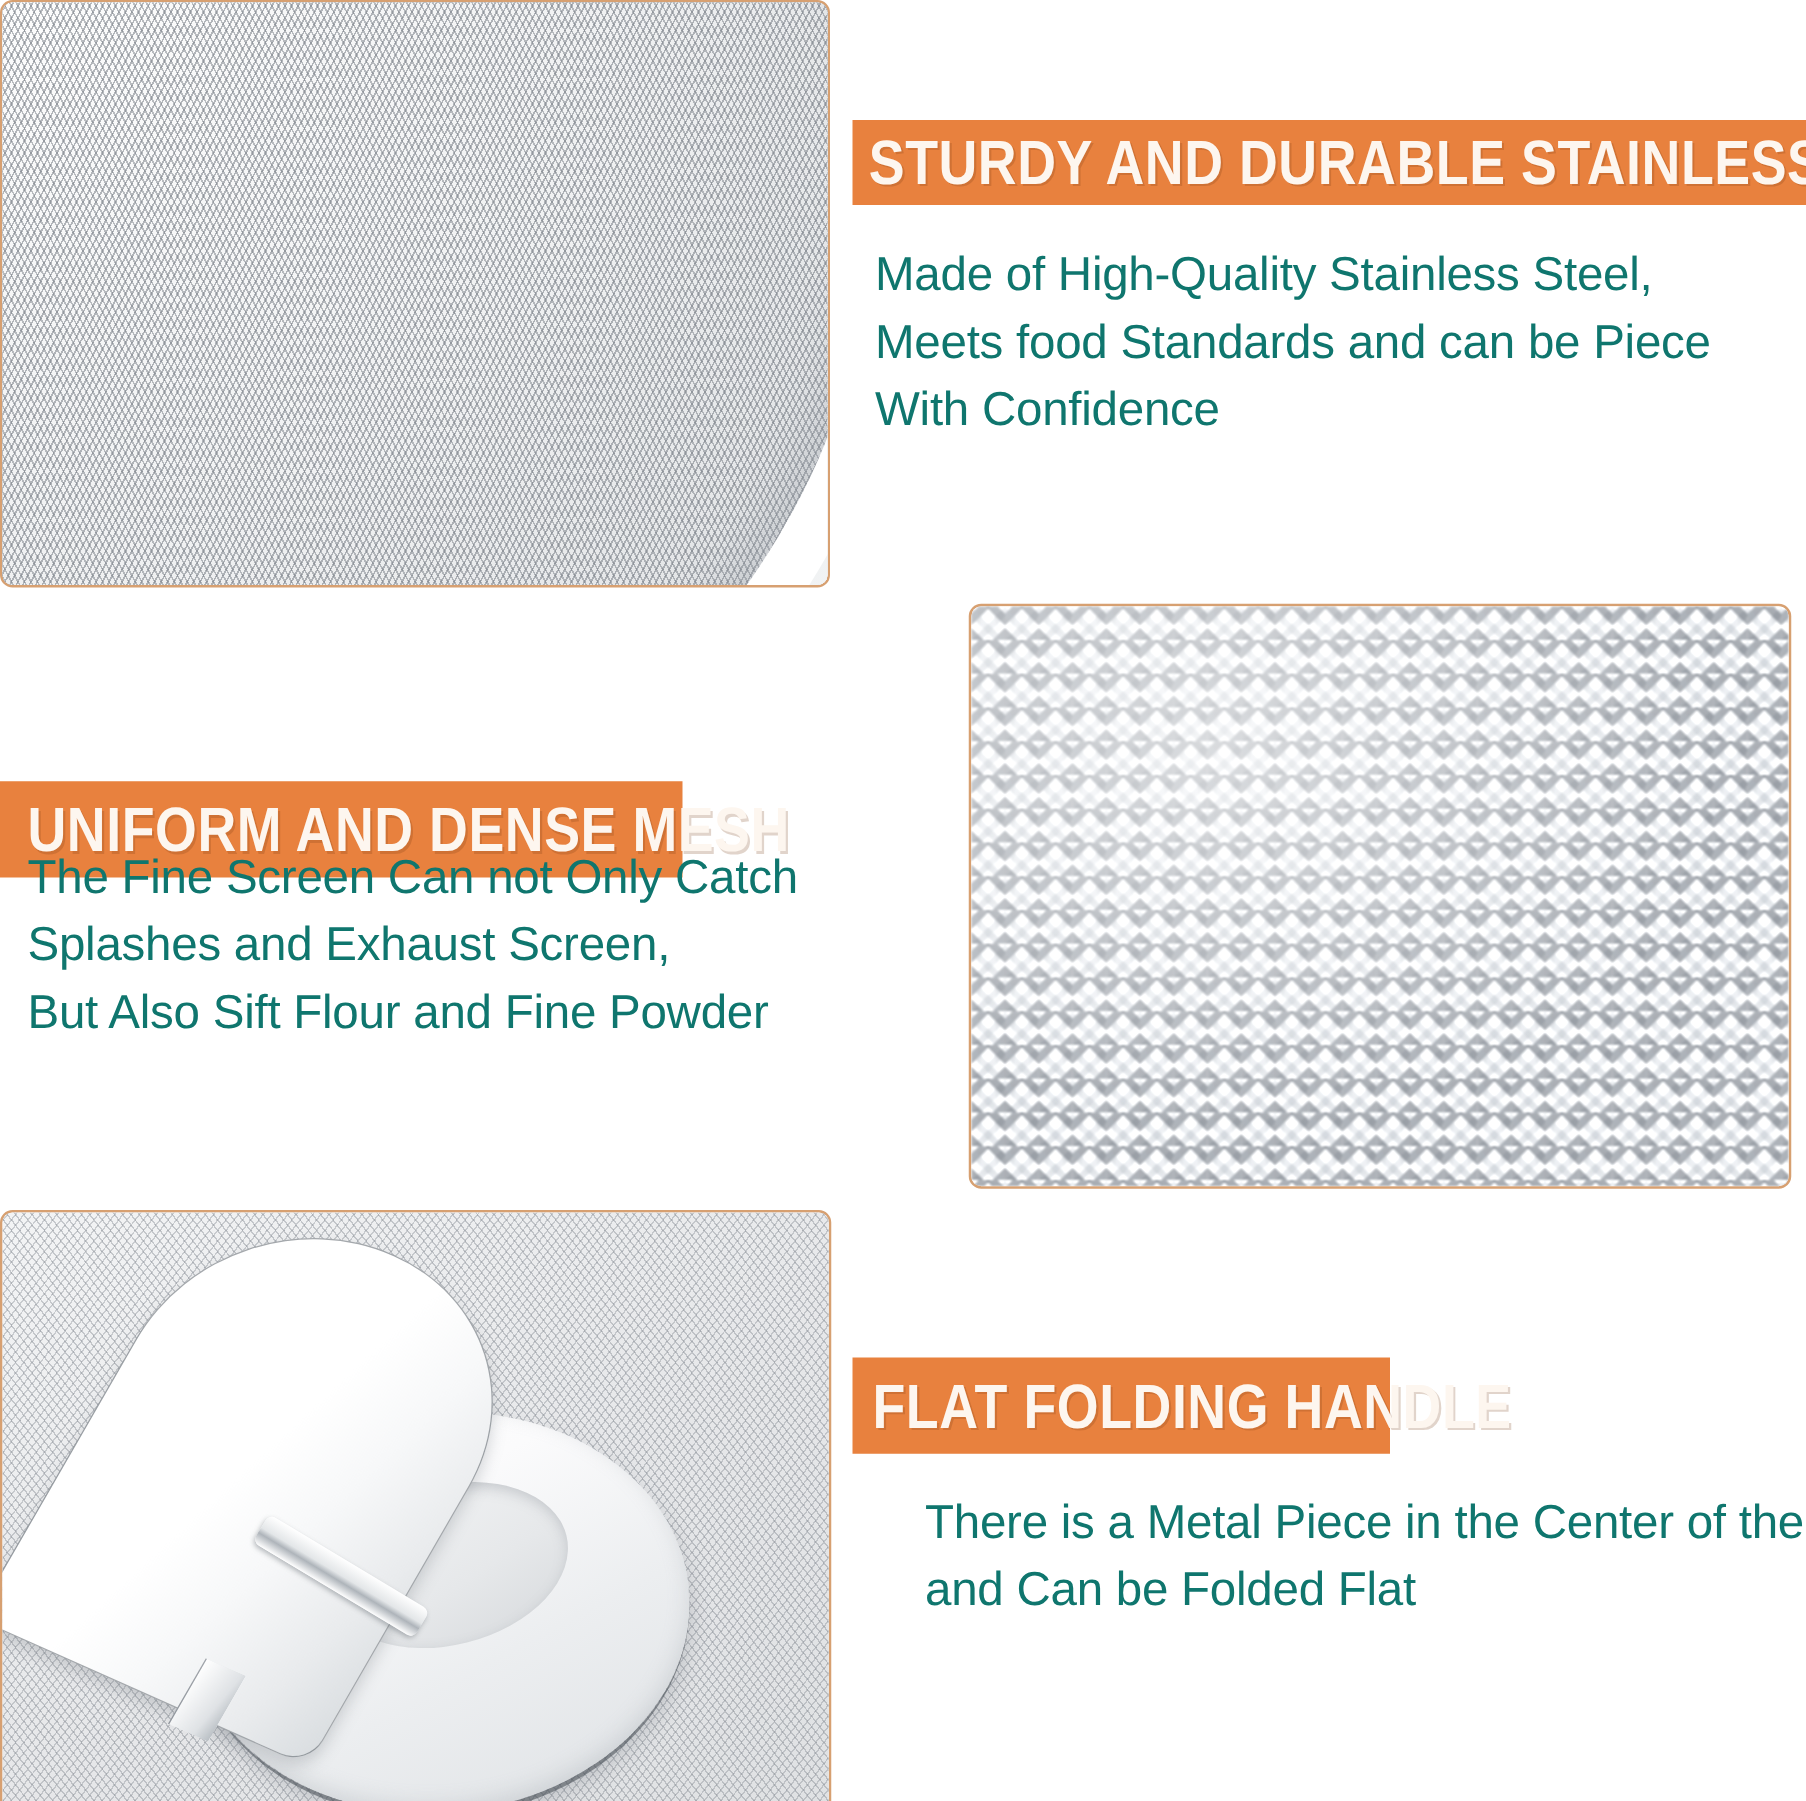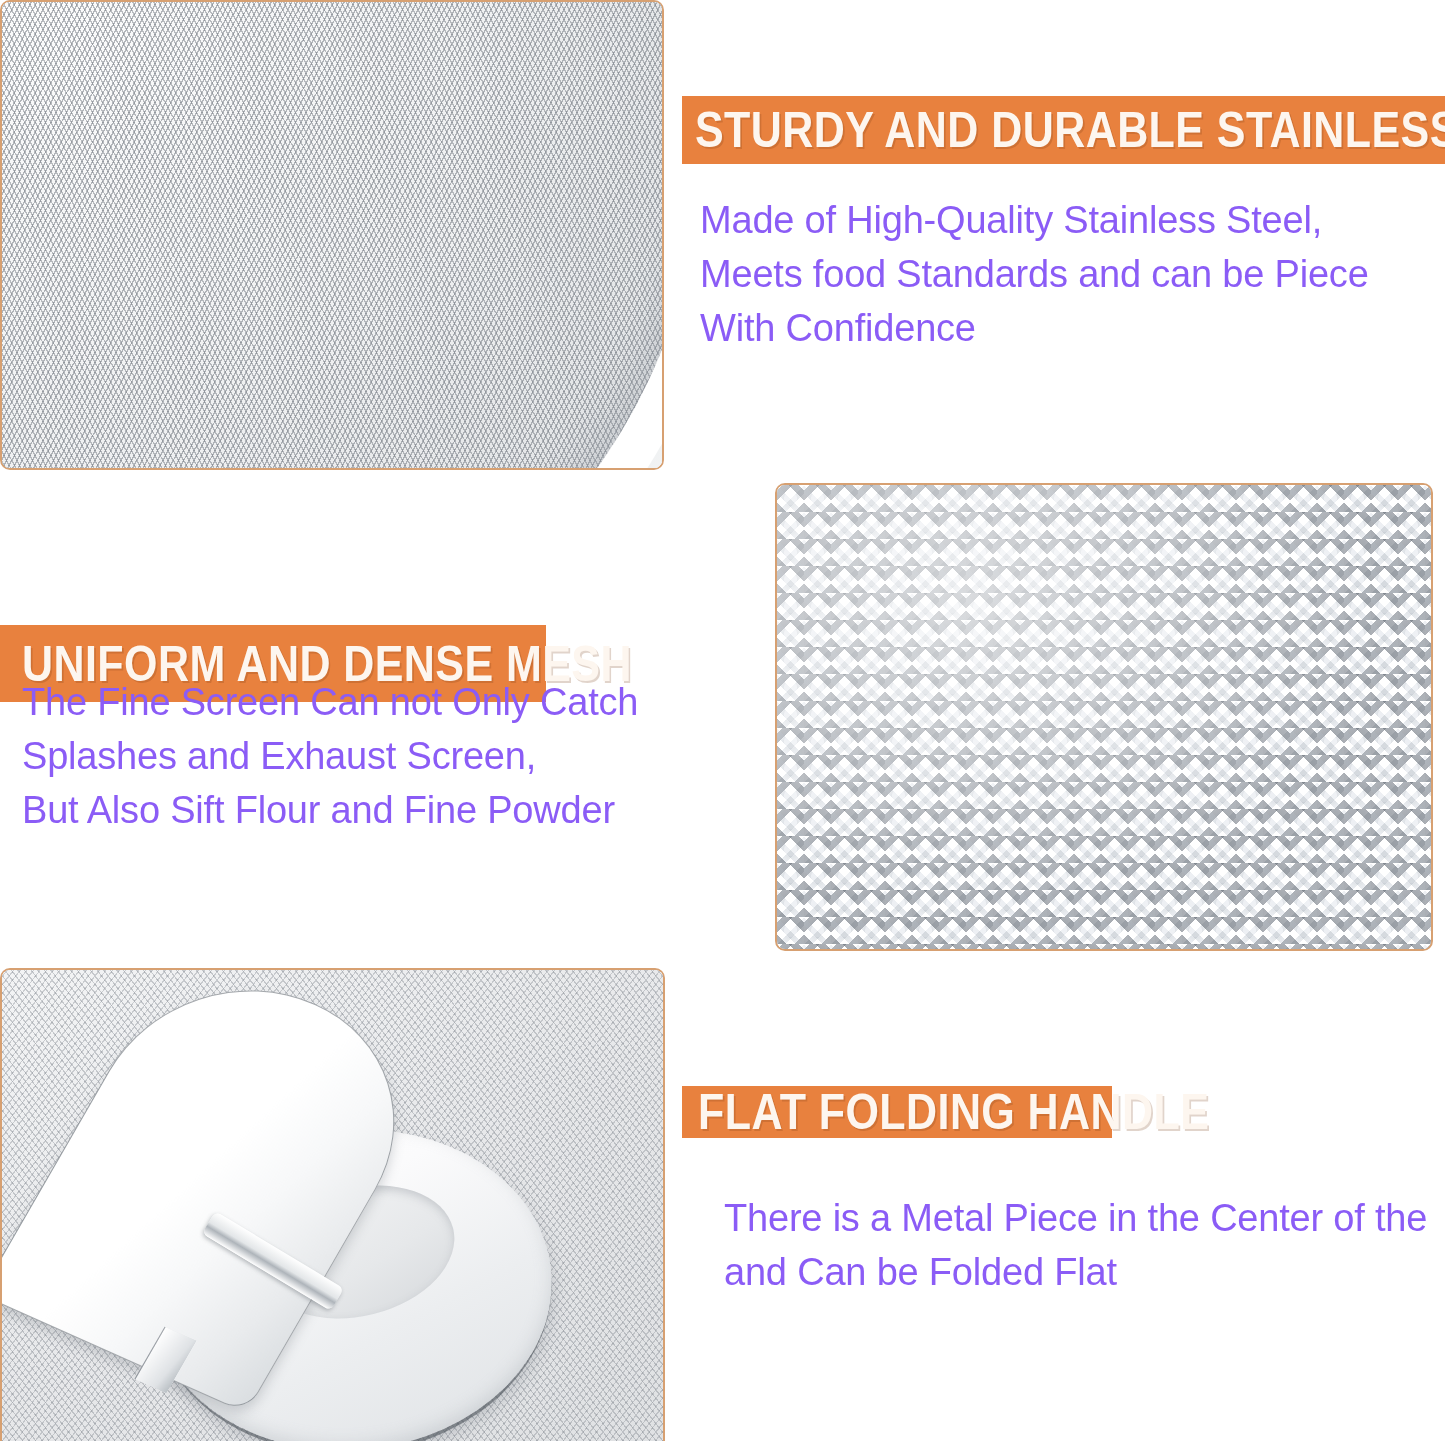--- a/index.html
+++ b/index.html
@@ -43,21 +43,21 @@
     letter-spacing: 0.5px;
     white-space: nowrap;
     transform: scaleX(0.86);
     transform-origin: left center;
     text-shadow: 2px 2px 0 rgba(120,60,20,0.22);
   }
 
   
   .body-copy {
     position: absolute;
-    color: #8b5cf6;
+    color: #0f766e;
     font-size: 38px;
     line-height: 1.42;
     font-weight: 400;
     letter-spacing: -0.2px;
   }
   .body-copy .ln { display: block; white-space: nowrap; }
 
   
   #panel-screen { left: 0px; top: 0px; width: 664px; height: 470px; }
   #panel-screen .stage {
@@ -208,27 +208,27 @@
     background: linear-gradient(100deg,#ffffff 0%,#dfe2e5 70%,#b9bfc4 100%);
     transform: rotate(24deg) skewX(-6deg);
     border-left: 1.4px solid rgba(90,96,104,0.45);
   }
 
   
   #headline-1 { left: 682px; top: 96px;  width: 763px; height: 68px; }
   #headline-1 .headline-text { font-size: 50px; margin-left: 13px; }
   #headline-2 { left: 0px;   top: 588px; width: 546px; height: 77px; margin-top: 37px; }
   #headline-2 .headline-text { font-size: 50px; margin-left: 22px; }
-  #headline-3 { left: 682px; top: 1086px; width: 430px; height: 52px; text-align: center; }
+  #headline-3 { left: 682px; top: 1086px; width: 430px; height: 77px; text-align: center; }
   #headline-3 .headline-text { font-size: 50px; margin-left: 16px; }
 
   
   #copy-1 { left: 700px; top: 194px;  }
   #copy-2 { left: 22px;  top: 676px;  }
-  #copy-3 { left: 724px; top: 1192px; }
+  #copy-3 { left: 740px; top: 1192px; }
 </style>
 </head>
 <body>
 
 <div id="page">
 
   <div class="photo-panel" id="panel-screen">
     <div class="stage">
       <div class="rim-hi"></div>
       <div class="rim2"></div>

